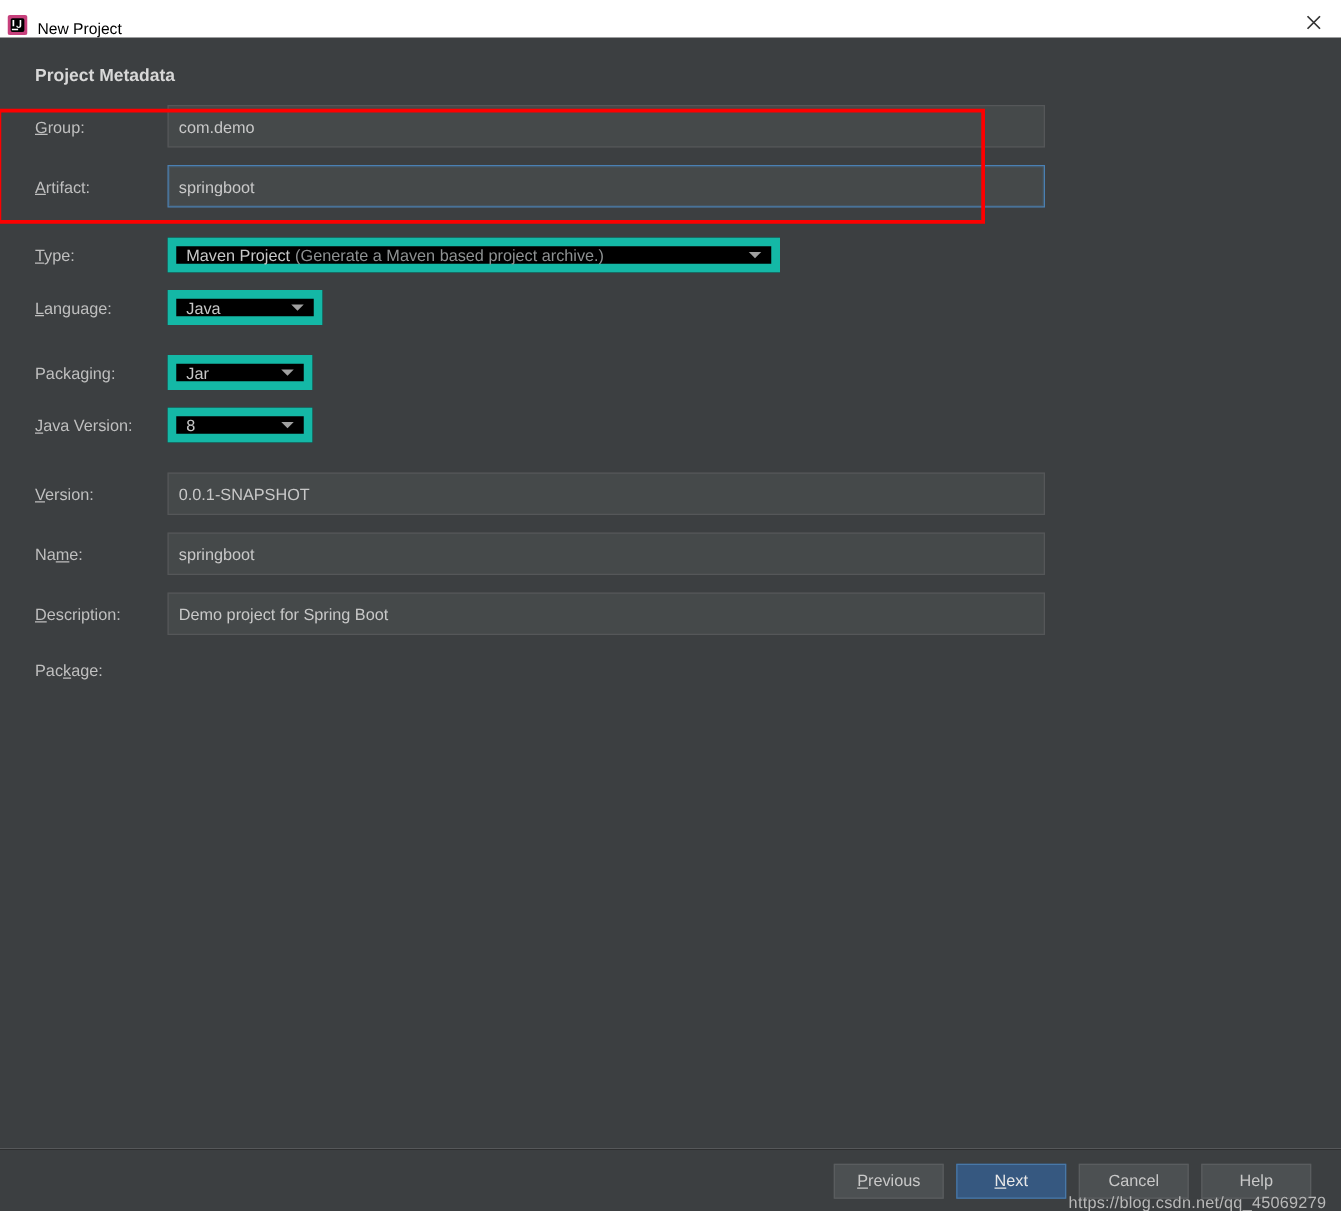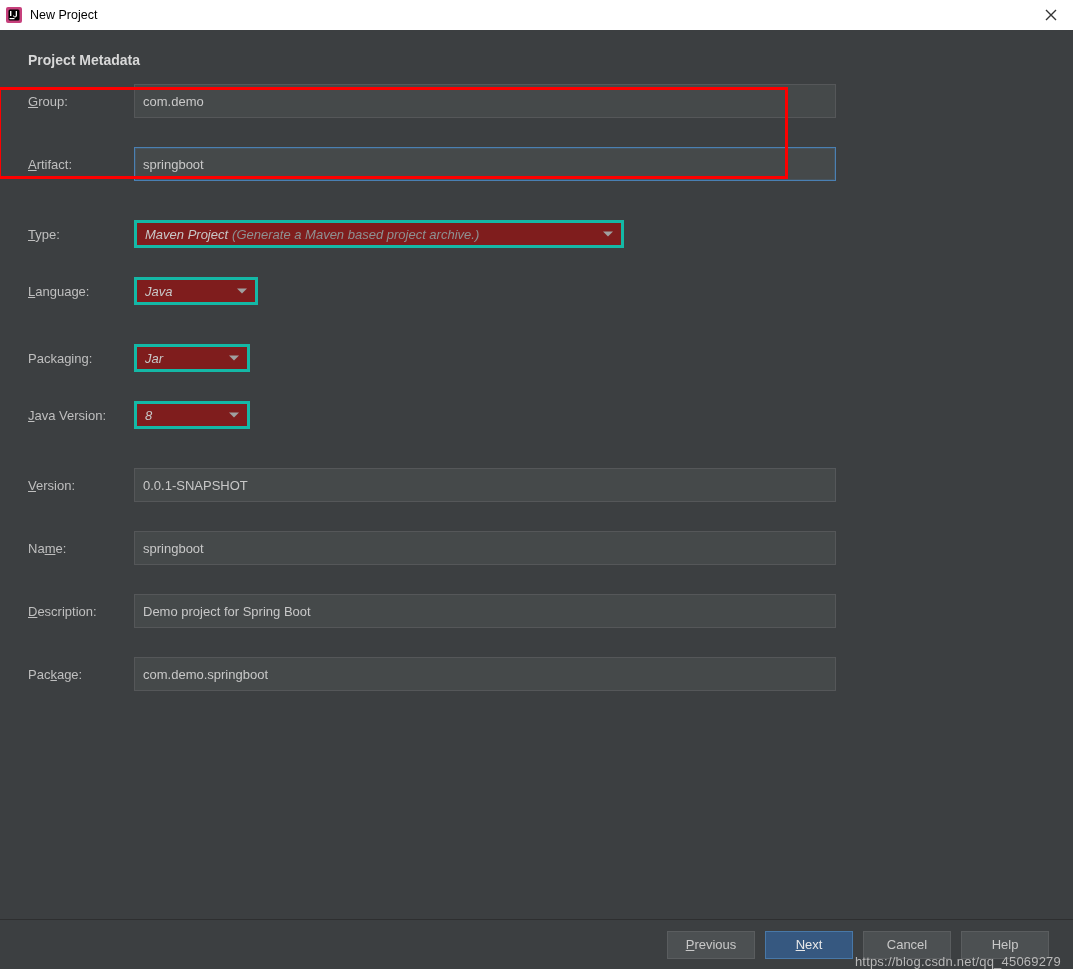--- a/index.html
+++ b/index.html
@@ -1,33 +1,33 @@
 <!DOCTYPE html>
 <html><head>
 <meta charset="utf-8">
 <style>
   * { box-sizing: border-box; margin: 0; padding: 0; }
   html, body { width: 1073px; height: 969px; font-family: "Segoe UI", Arial, sans-serif; font-size: 13px; overflow: hidden; background: #2b2b2b; }
   .window { width: 1073px; height: 969px; display: flex; flex-direction: column; background: #ffffff; }
   
-  .titlebar { height: 30px; background: #ffffff; display: flex; align-items: center; padding: 0 6px 0 4px; }
+  .titlebar { height: 30px; background: #ffffff; display: flex; align-items: flex-end; padding: 0 6px 0 4px; }
   .titlebar .icon-wrap { width: 20px; height: 20px; display: flex; align-items: center; justify-content: center; margin-right: 6px; }
   .title-text { color: #000; font-size: 12.5px; }
   .titlebar .spacer { flex: 1; }
   .close-x { width: 32px; height: 24px; display: flex; align-items: center; justify-content: center; cursor: pointer; }
   
   .body { flex: 1; background: #3c3f41; padding: 22px 28px 0 28px; color: #bbbbbb; position: relative; }
   .section-title { color: #d8d8d8; font-weight: 600; font-size: 14px; margin-bottom: 16px; }
-  .row { display: flex; align-items: center; margin-bottom: 29px; min-height: 28px; }
+  .row { display: flex; align-items: center; margin-bottom: 14px; min-height: 28px; }
   .lbl { width: 106px; color: #bfbfbf; font-size: 13px; flex-shrink: 0; }
   .lbl .ul { text-decoration: underline; }
   .txtinput { height: 34px; border: 1px solid #555759; background: #45494a; color: #c8c8c8; padding: 0 8px; font-size: 13px; outline: none; }
   .txtinput.full  { width: 702px; }
   .txtinput.focus { border: 1px solid #4a80b3; box-shadow: inset 0 0 0 1px rgba(74,128,179,.2); }
-  .combo { height: 28px; border: 3px solid #14b8a6; background: #7f1d1d; color: #c8c8c8; display: flex; align-items: center; padding: 0 26px 0 8px; position: relative; font-size: 13px; cursor: pointer; font-style: italic; }
+  .combo { height: 28px; border: 7px solid #14b8a6; background: #000000; color: #c8c8c8; display: flex; align-items: center; padding: 0 26px 0 8px; position: relative; font-size: 13px; cursor: pointer; }
   .combo .caret { position: absolute; right: 8px; top: 50%; transform: translateY(-50%); width: 0; height: 0; border-left: 5px solid transparent; border-right: 5px solid transparent; border-top: 5px solid #a0a0a0; }
   .combo .hint { color: #8e9192; margin-left: 4px; }
   .redbox { position: absolute; border: 3px solid #fd0000; pointer-events: none; }
   
   .footer { height: 50px; background: #3c3f41; display: flex; align-items: center; justify-content: flex-end; gap: 10px; padding: 0 24px 0 0; border-top: 1px solid #2e2f30; }
   .btn { min-width: 88px; height: 28px; border: 1px solid #5a5d5f; background: #4c5052; color: #c8c8c8; font-size: 13px; cursor: pointer; display: flex; align-items: center; justify-content: center; }
   .btn.primary { background: #365880; border: 1px solid #4878a8; color: #e8e8e8; }
   .btn .ul { text-decoration: underline; }
   .watermark { position: absolute; right: 12px; bottom: 0; color: #b8b8b8; font-size: 13px; pointer-events: none; font-family: Arial, sans-serif; letter-spacing: .2px; z-index: 50; }
   .group-gap { height: 10px; }
@@ -121,21 +121,20 @@
       <input class="txtinput full" value="springboot" style="">
     </div>
 
     <div class="row">
       <div class="lbl"><span></span><span class="ul">D</span><span>escription:</span></div>
       <input class="txtinput full" value="Demo project for Spring Boot" style="">
     </div>
 
     <div class="row">
       <div class="lbl"><span>Pac</span><span class="ul">k</span><span>age:</span></div>
-      <input class="txtinput full" value="com.demo.springboot" style="">
     </div>
 
   </div>
 
   <div class="footer">
     <button class="btn">
         <span></span>
         <span class="ul">P</span>
         <span>revious</span>
       </button>

